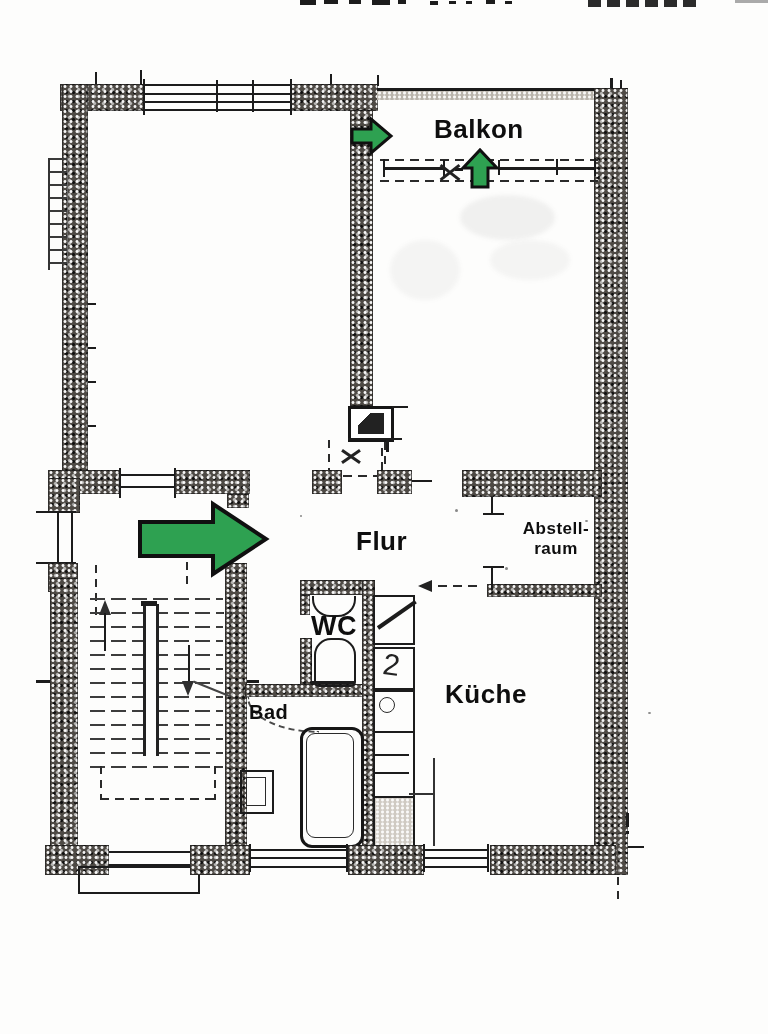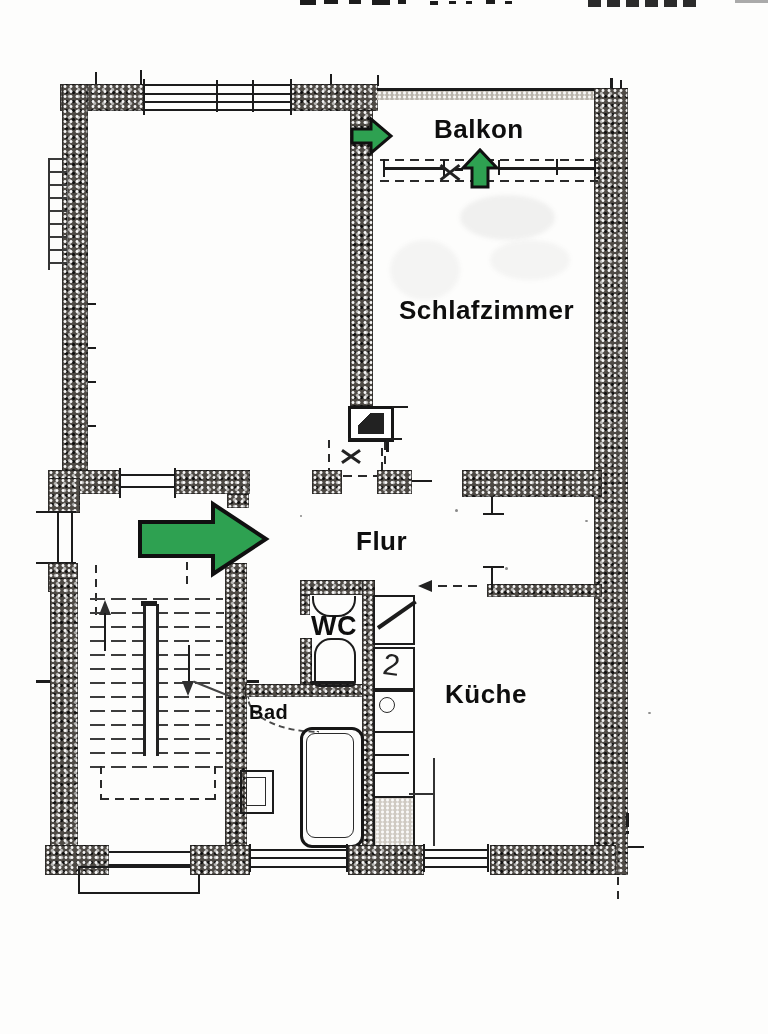--- a/index.html
+++ b/index.html
@@ -219,22 +219,25 @@
   <div class="blob" style="left:390px;top:240px;width:70px;height:60px;background:rgba(70,70,70,.05)"></div>
   <div class="blob" style="left:490px;top:240px;width:80px;height:40px;background:rgba(70,70,70,.05)"></div>
 
   <div class="speck" style="left:455px;top:509px;width:3px;height:3px"></div>
   <div class="speck" style="left:505px;top:567px;width:3px;height:3px"></div>
   <div class="speck" style="left:300px;top:515px;width:2px;height:2px"></div>
   <div class="speck" style="left:585px;top:520px;width:3px;height:2px"></div>
   <div class="speck" style="left:648px;top:712px;width:3px;height:2px"></div>
 
   <div class="lbl" style="left:434px;top:114px">Balkon</div>
-  <div class="lbl" style="left:399px;top:295px">Schlafzimmer</div>
   <div class="lbl" style="left:356px;top:526px">Flur</div>
+  <div class="lbl" style="left:508px;top:519px;width:96px;font-size:17px;line-height:20px;text-align:center;white-space:normal">
+    <span style="display:block">Abstell-</span>
+    <span style="display:block">raum</span>
+  </div>
   <div class="lbl" style="left:311px;top:611px;font-size:27px">WC</div>
   <div class="lbl" style="left:249px;top:701px;font-size:20px">Bad</div>
   <div class="lbl" style="left:445px;top:679px">Küche</div>
 
   <svg class="overlay" width="768" height="1034" viewBox="0 0 768 1034">
     <polygon stroke-width="3" points="352,129 371,129 371,119 391,136 371,153 371,143 352,143" fill="#2ea151"></polygon>
     <polygon stroke-width="3" points="472,187 472,168 463,168 480,150 497,168 488,168 488,187" fill="#2ea151"></polygon>
     <polygon stroke-width="4" points="140,522 213,522 213,504 266,539 213,574 213,556 140,556" fill="#2ea151"></polygon>
   </svg>
 

